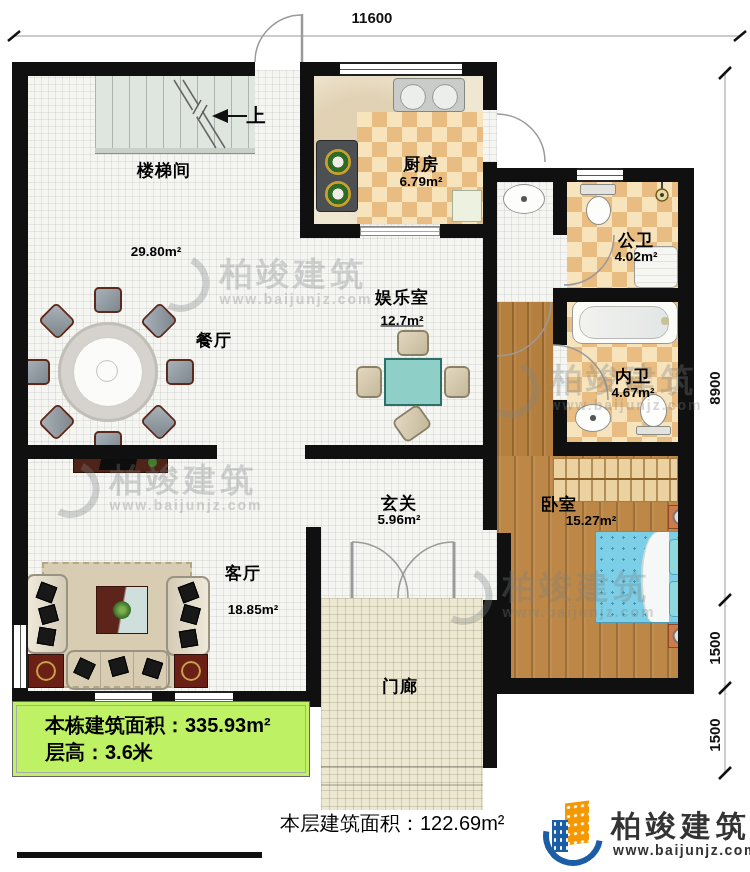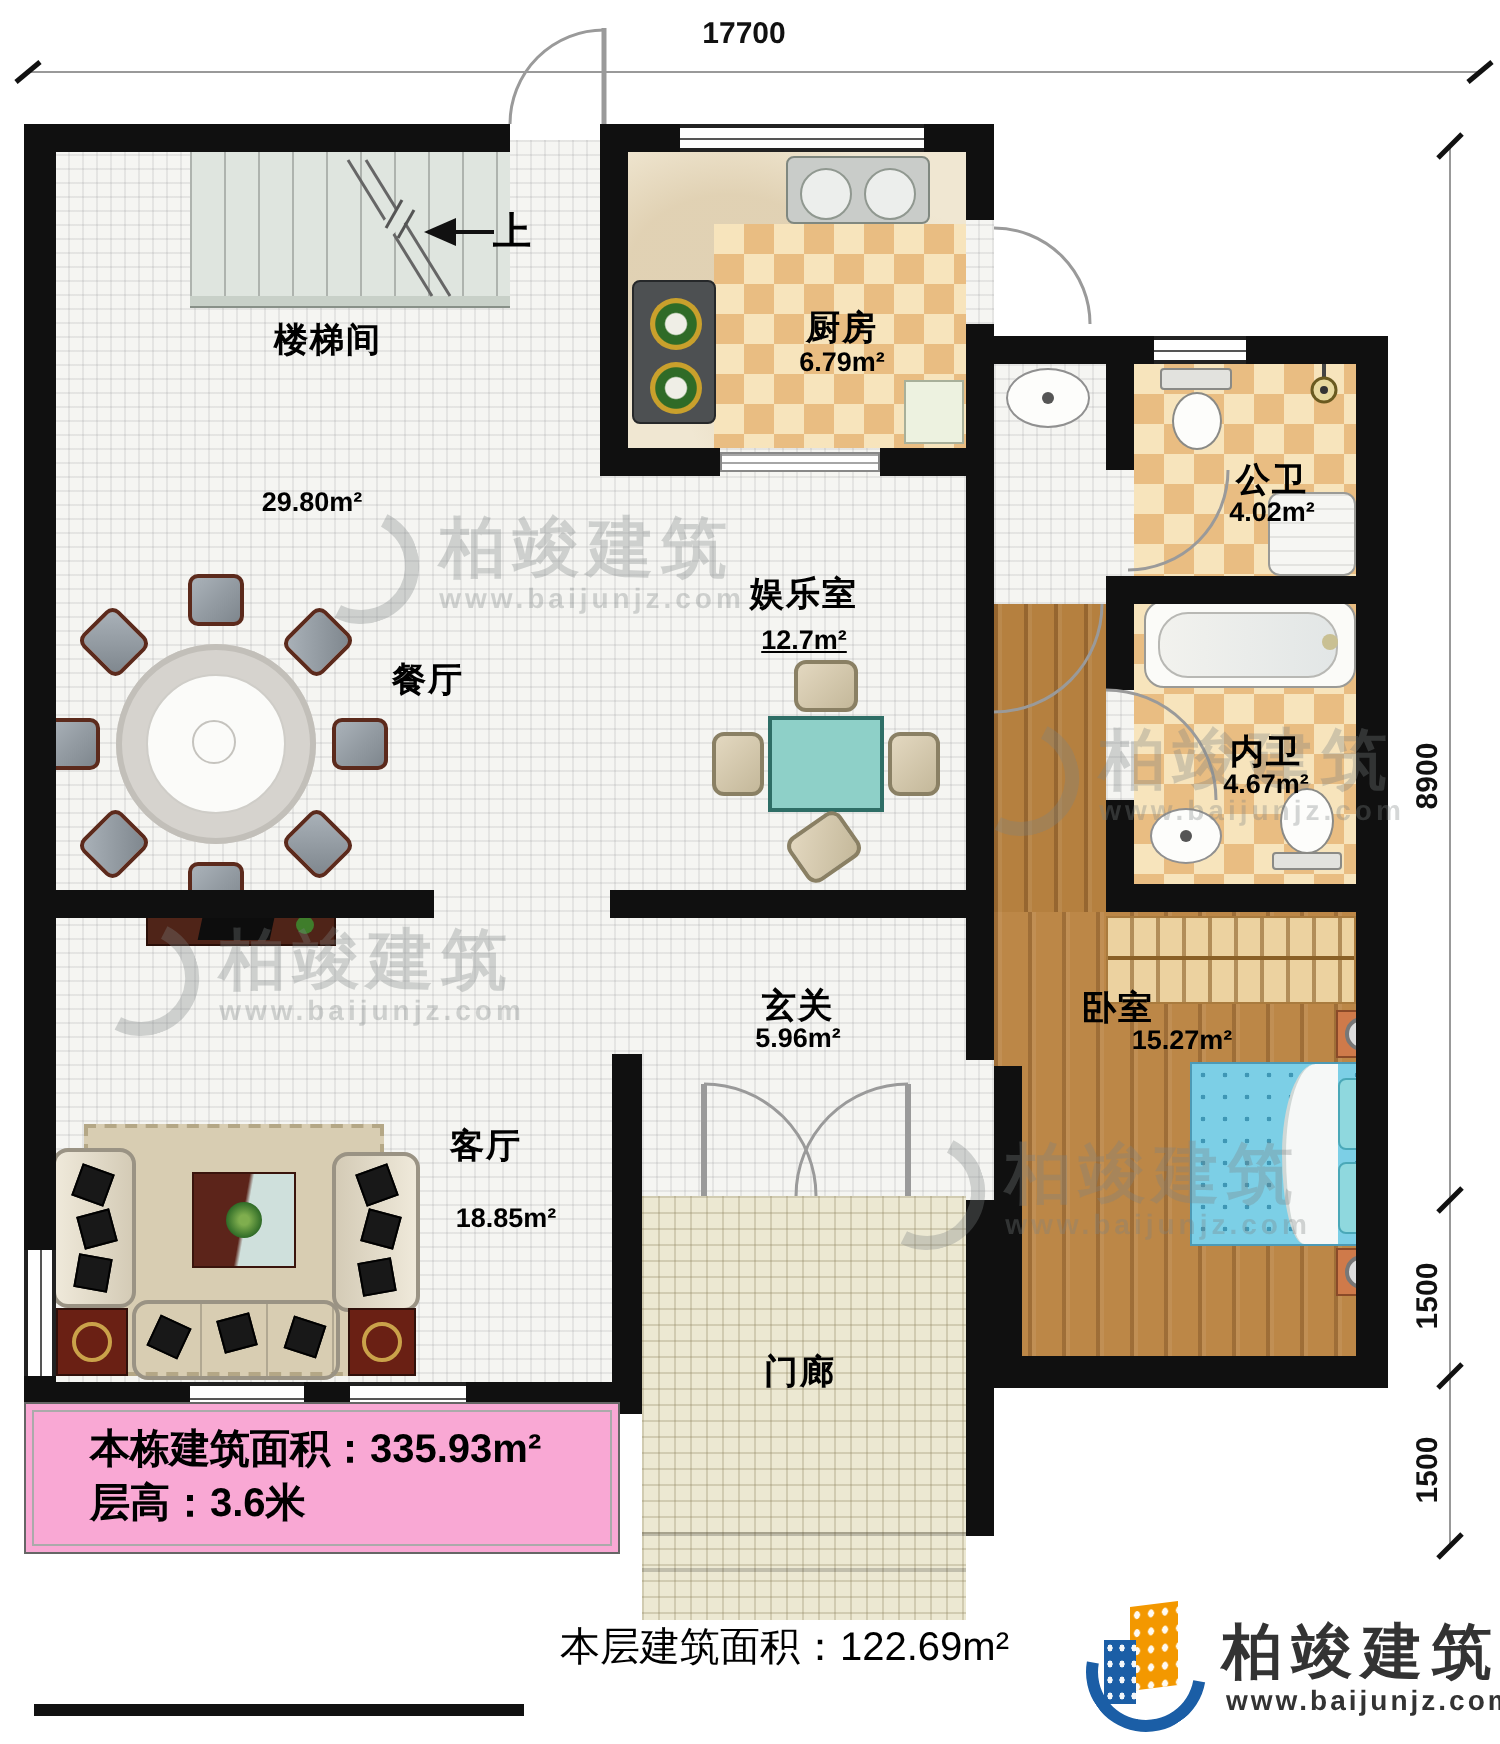--- a/index.html
+++ b/index.html
@@ -52,21 +52,21 @@
 
   
   .wm{position:absolute;display:flex;align-items:center;gap:10px;color:rgba(125,130,130,.32);
       z-index:26;transform:translate(-50%,-50%);pointer-events:none;}
   .wm-badge{width:44px;height:44px;border:7px solid currentColor;border-top-color:transparent;border-left-color:transparent;
             border-radius:50%;transform:rotate(-18deg);}
   .wm-name{font-size:33px;font-weight:bold;letter-spacing:4px;line-height:1;}
   .wm-url{font-size:14px;font-weight:bold;letter-spacing:2px;line-height:1.4;}
 
   
-  .infobox{position:absolute;left:12px;top:701px;width:296px;height:74px;background:#f9a8d4;
+  .infobox{position:absolute;left:12px;top:701px;width:296px;height:74px;background:#bef264;
            border:1px solid #666;z-index:40;}
   .infobox .inner{position:absolute;inset:3px;border:1px solid #aaa;padding:6px 0 0 28px;box-sizing:border-box;}
   .infoline{font-size:20px;font-weight:bold;color:#000;line-height:1.35;}
   .plantitle{position:absolute;left:17px;top:800px;font-size:37px;font-weight:bold;color:#000;z-index:40;letter-spacing:1px;}
   .titleline{position:absolute;left:17px;top:852px;width:245px;height:6px;background:#111;z-index:40;}
   .footline{position:absolute;font-size:20px;font-weight:normal;color:#000;z-index:40;white-space:nowrap;}
 
   .logo{position:absolute;left:543px;top:798px;width:200px;height:68px;z-index:40;}
   .lg-ico{position:absolute;left:0;top:2px;width:62px;height:62px;}
   .lg-swoosh{position:absolute;left:0;top:6px;width:48px;height:48px;border:6px solid #1b5ea6;border-radius:50%;
@@ -274,21 +274,21 @@
   <div class="rlabel rname" style="left:633px;top:376px;">内卫</div>
   <div class="rlabel rarea" style="left:633px;top:392px;">4.67m²</div>
   <div class="rlabel rname" style="left:559px;top:504px;">卧室</div>
   <div class="rlabel rarea" style="left:591px;top:520px;">15.27m²</div>
   <div class="rlabel rname" style="left:399px;top:503px;">玄关</div>
   <div class="rlabel rarea" style="left:399px;top:519px;">5.96m²</div>
   <div class="rlabel rname" style="left:243px;top:573px;">客厅</div>
   <div class="rlabel rarea" style="left:253px;top:589px;margin-top:20px;">18.85m²</div>
   <div class="rlabel rname" style="left:400px;top:686px;">门廊</div>
 
-  <div class="dim" style="left:372px;top:17px;">17700</div>
+  <div class="dim" style="left:372px;top:17px;">11600</div>
   <div class="dim vert" style="left:714px;top:388px;">8900</div>
   <div class="dim vert" style="left:714px;top:648px;">1500</div>
   <div class="dim vert" style="left:714px;top:735px;">1500</div>
 
   <div class="wm" style="left:262px;top:283px;">
     <div class="wm-badge"></div>
     <div>
         <div class="wm-name">柏竣建筑</div>
          <div class="wm-url">www.baijunjz.com</div>
       </div>

